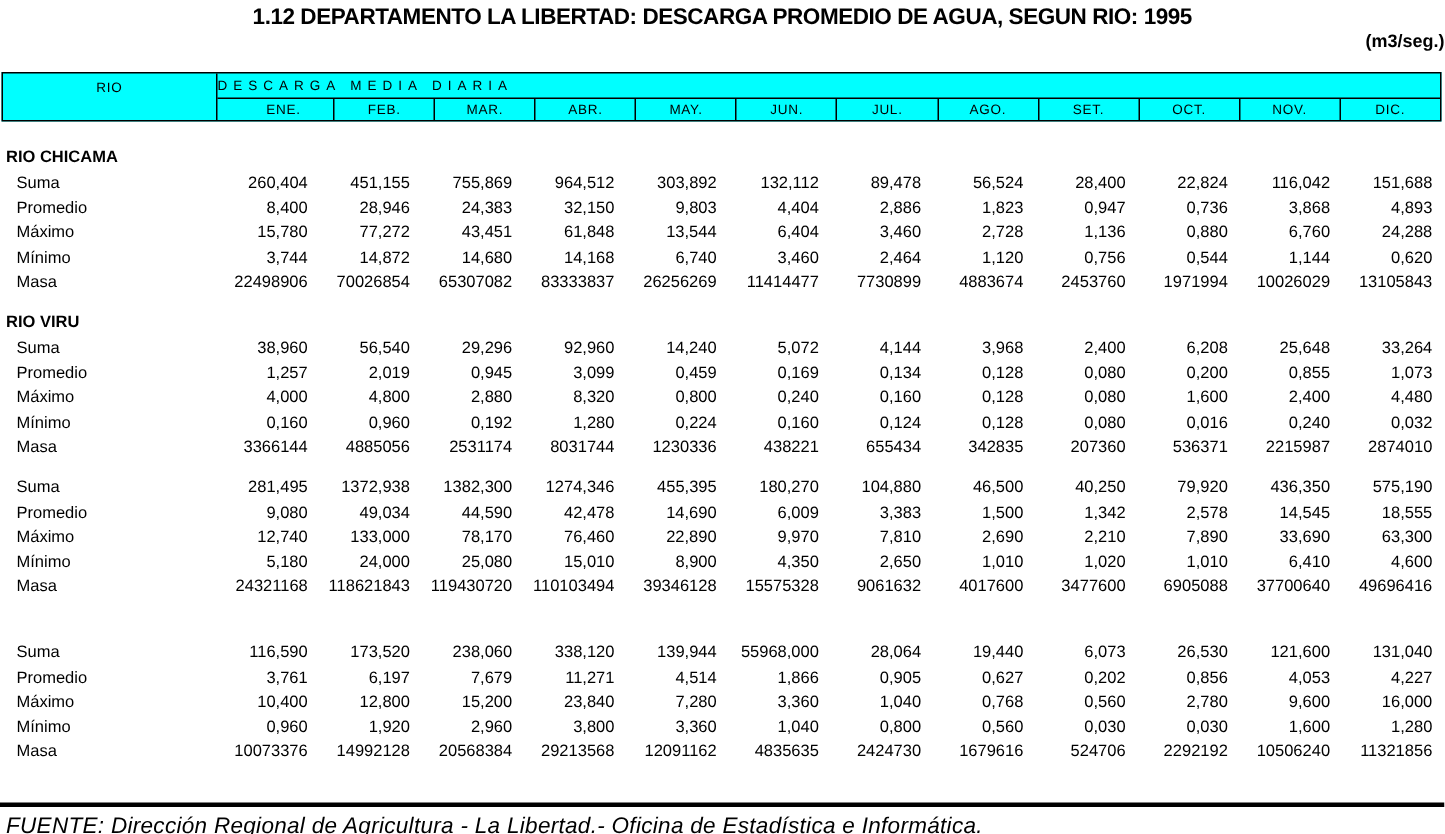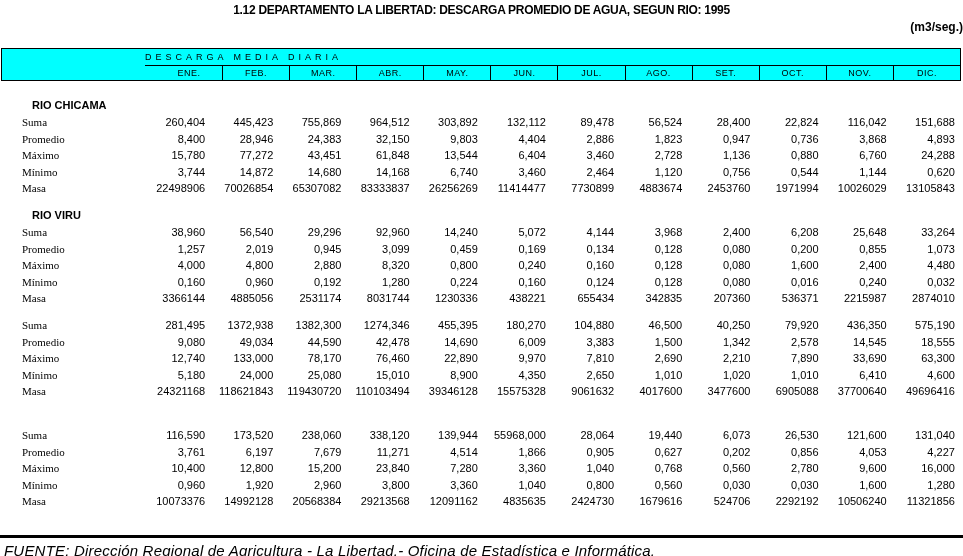--- a/index.html
+++ b/index.html
@@ -1,48 +1,49 @@
 <!DOCTYPE html>
 <html><head>
 <meta charset="utf-8">
 <style>
   html, body { margin: 0; padding: 0; background: #ffffff; }
   body { width: 963px; height: 556px; position: relative; overflow: hidden;
          font-family: "Liberation Sans", sans-serif; color: #000; }
   .title { position: absolute; top: 3px; left: 0; width: 963px; text-align: center;
-           font-weight: bold; font-size: 12px; letter-spacing: -0.3px; }
+           font-weight: bold; font-size: 15px; letter-spacing: -0.3px; }
   .subtitle { position: absolute; top: 20px; left: 0; width: 963px; text-align: right;
               font-weight: bold; font-size: 12px; }
   .hdr { position: absolute; top: 48px; left: 1px; width: 960px; height: 33px;
          background: #00ffff; border: 1px solid #000; box-sizing: border-box; }
   .hdr .rio { position: absolute; left: 0; top: 0; width: 142px; height: 31px;
               border-right: 1px solid #000; font-size: 9px; text-align: center;
               line-height: 18px; letter-spacing: 0.5px; }
   .hdr .dmd { position: absolute; left: 143px; top: 0; right: 0; height: 16px;
               border-bottom: 1px solid #000; font-size: 9px; 
               line-height: 16px; letter-spacing: 4px; }
   .hdr .months { position: absolute; left: 154px; top: 17px; right: 0; height: 14px; display: flex; }
   .hdr .months span { flex: 1; border-right: 1px solid #000; font-size: 9px; text-align: center;
                       line-height: 14px; letter-spacing: 0.5px; }
   .hdr .months span:last-child { border-right: none; }
   .section { position: absolute; left: 0; width: 963px; }
-  .sec-title { font-weight: bold; font-size: 11px; padding-left: 4px; height: 17px; line-height: 17px; margin-left: 28px; }
+  .sec-title { font-weight: bold; font-size: 11px; padding-left: 4px; height: 17px; line-height: 17px; }
   .row { display: flex; height: 16.6px; line-height: 16.6px; font-size: 11px; }
-  .row .lbl { width: 143px; padding-left: 22px; box-sizing: border-box; font-family: Liberation Serif, serif; }
+  .row .lbl { width: 143px; padding-left: 11px; box-sizing: border-box; }
   .row .val { width: 68.17px; text-align: right; padding-right: 6px; box-sizing: border-box; }
   .bottom-rule { position: absolute; top: 535px; left: 0; width: 963px; height: 3px; background: #000; }
   .footer { position: absolute; top: 542px; left: 4px; font-size: 15px; font-style: italic; letter-spacing: 0.2px; }
 </style>
 </head>
 <body>
 
 <div class="title">1.12  DEPARTAMENTO LA LIBERTAD: DESCARGA PROMEDIO DE AGUA, SEGUN RIO: 1995</div>
 <div class="subtitle">(m3/seg.)</div>
 
 <div class="hdr">
+  <div class="rio">RIO</div>
   <div class="dmd">DESCARGA MEDIA DIARIA</div>
   <div class="months" id="months">
       <span>ENE.</span>
       <span>FEB.</span>
       <span>MAR.</span>
       <span>ABR.</span>
       <span>MAY.</span>
       <span>JUN.</span>
       <span>JUL.</span>
       <span>AGO.</span>
@@ -52,21 +53,21 @@
       <span>DIC.</span>
     </div>
 </div>
 
 <div id="sections">
     <div class="section" style="top: 97px;">
       <div class="sec-title">RIO CHICAMA</div>
       <div class="row">
         <div class="lbl">Suma</div>
         <div class="val">260,404</div>
-        <div class="val">445,423</div>
+        <div class="val">451,155</div>
         <div class="val">755,869</div>
         <div class="val">964,512</div>
         <div class="val">303,892</div>
         <div class="val">132,112</div>
         <div class="val">89,478</div>
         <div class="val">56,524</div>
         <div class="val">28,400</div>
         <div class="val">22,824</div>
         <div class="val">116,042</div>
         <div class="val">151,688</div>

